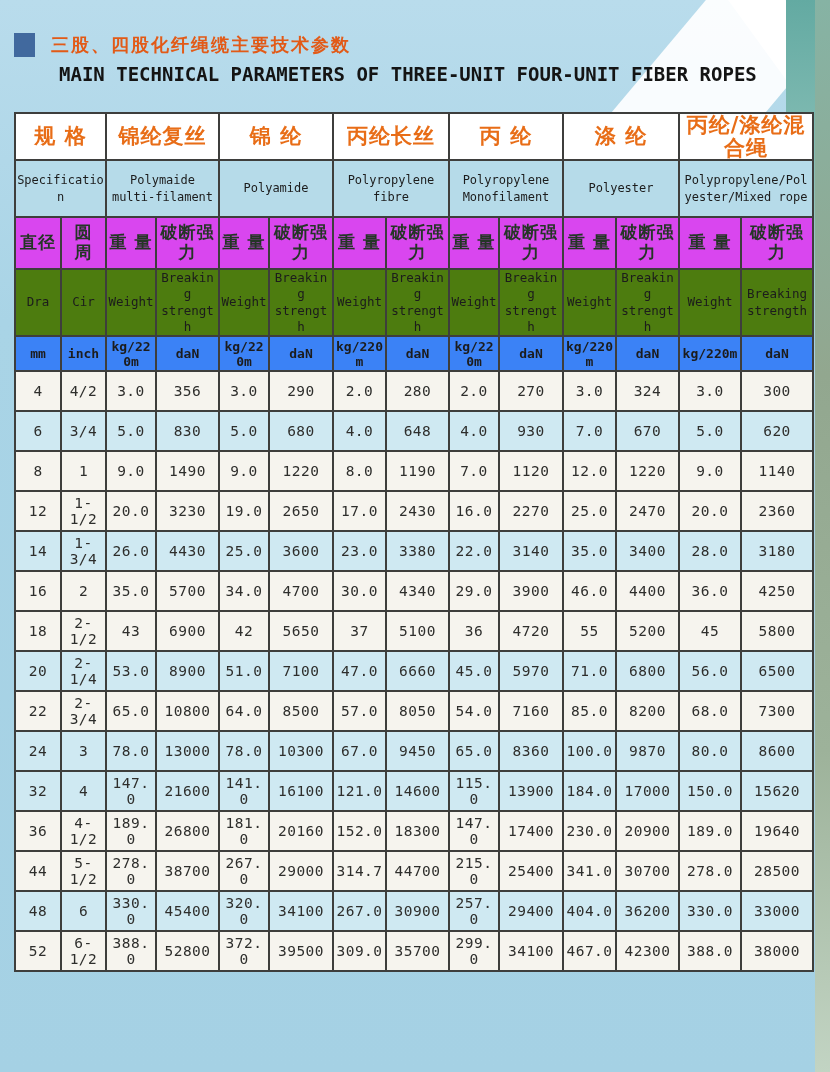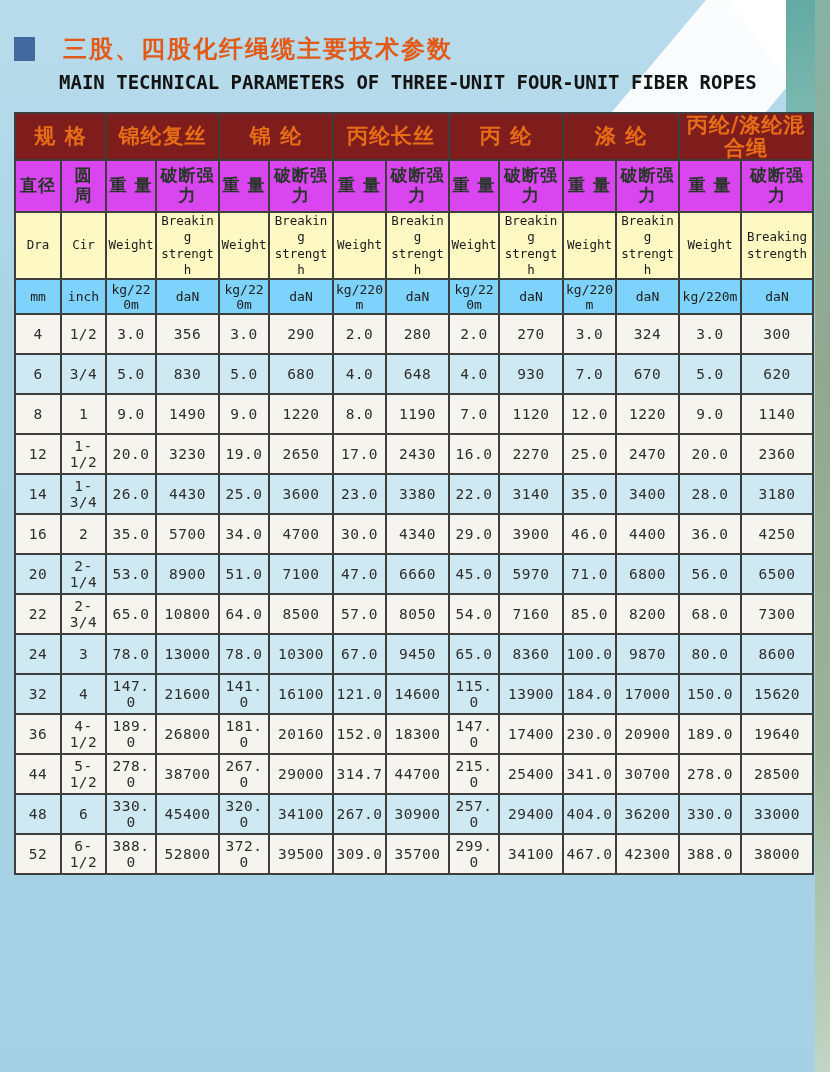--- a/index.html
+++ b/index.html
@@ -14,47 +14,47 @@
   #stripe-b{left:788px;top:-140px;width:46px;height:430px;transform:rotate(-36deg);}
   #corner-teal{position:absolute;right:0;top:0;width:44px;height:370px;z-index:0;
     background:linear-gradient(180deg,#63aaa2 0%,#8fc3ba 55%,rgba(143,195,186,0) 100%);}
   #edge-band{position:absolute;right:0;top:0;width:15px;height:1072px;z-index:2;
     background:linear-gradient(180deg,#86b3a4 0%,#92a78f 35%,#9db29a 70%,#c2d4c3 100%);}
   
   #title-block{position:absolute;left:14px;top:33px;z-index:3;}
   .title-row{display:flex;align-items:center;}
   .bullet{width:21px;height:24px;background:#41699e;flex:0 0 auto;}
   .title-zh{
-    margin-left:28px;font-size:24px;font-weight:bold;color:#e25a17;
+    margin-left:16px;font-size:18px;font-weight:bold;color:#e25a17;
     letter-spacing:2px;font-family:"DejaVu Sans",sans-serif;white-space:nowrap;
   }
   .title-en{
     margin-left:45px;margin-top:6px;font-size:19px;font-weight:bold;color:#141414;
     letter-spacing:0;white-space:nowrap;transform:scaleY(1.05);
   }
   
   #rope-table{
     position:absolute;left:14px;top:112px;z-index:1;
     border-collapse:collapse;table-layout:fixed;width:798px;
     background:#b6dbe9;
   }
   #rope-table th,#rope-table td{
     border:2px solid #3e3e3c;text-align:center;vertical-align:middle;
     padding:0 1px;overflow-wrap:anywhere;
   }
   tr.r1 th{
-    border:3px solid #dc6b2c;background:#7f1d1d;color:#e86d17;
+    border:3px solid #dc6b2c;background:#ffffff;color:#e86d17;
     font-size:21px;font-weight:bold;font-family:"DejaVu Sans",sans-serif;
     letter-spacing:1px;height:45px;line-height:1.05;
   }
   tr.r2 th{background:#b6dbe9;color:#1c1c1c;font-size:12px;font-weight:normal;height:55px;line-height:1.35;}
   tr.r3 th{background:#d946ef;color:#243626;font-size:17px;font-weight:bold;
     font-family:"DejaVu Sans",sans-serif;height:50px;line-height:1.15;letter-spacing:1px;}
-  tr.r4 th{background:#fef9c3;color:#1c1c1c;font-size:12.5px;font-weight:normal;height:44px;line-height:1.3;}
-  tr.r5 th{background:#7dd3fc;color:#1c1c1c;font-size:13px;font-weight:normal;height:33px;}
+  tr.r4 th{background:#4d7c0f;color:#1c1c1c;font-size:12.5px;font-weight:normal;height:44px;line-height:1.3;}
+  tr.r5 th{background:#3b82f6;color:#1c1c1c;font-size:13px;font-weight:bold;height:33px;}
   #rope-table tbody tr{height:40px;}
   #rope-table tbody td{font-size:14.5px;color:#2e2e2c;letter-spacing:0.5px;}
   tr.shade-white td{background:#f6f4ee;}
   tr.shade-blue td{background:#cfe9f2;}
 </style>
 </head>
 <body>
 
 <div class="stripe" id="stripe-a"></div>
 <div class="stripe" id="stripe-b"></div>
@@ -89,20 +89,29 @@
   <thead>
     <tr class="r1">
       <th colspan="2">规 格</th>
       <th colspan="2">锦纶复丝</th>
       <th colspan="2">锦 纶</th>
       <th colspan="2">丙纶长丝</th>
       <th colspan="2">丙 纶</th>
       <th colspan="2">涤 纶</th>
       <th colspan="2">丙纶/涤纶混合绳</th>
     </tr>
+    <tr class="r2">
+      <th colspan="2">Specification</th>
+      <th colspan="2">Polymaide multi-filament</th>
+      <th colspan="2">Polyamide</th>
+      <th colspan="2">Polyropylene fibre</th>
+      <th colspan="2">Polyropylene Monofilament</th>
+      <th colspan="2">Polyester</th>
+      <th colspan="2">Polypropylene/Polyester/Mixed rope</th>
+    </tr>
     <tr class="r3">
       <th>直径</th>
       <th>圆 周</th>
       <th>重 量</th>
       <th>破断强力</th>
       <th>重 量</th>
       <th>破断强力</th>
       <th>重 量</th>
       <th>破断强力</th>
       <th>重 量</th>
@@ -141,21 +150,21 @@
       <th>daN</th>
       <th>kg/220m</th>
       <th>daN</th>
       <th>kg/220m</th>
       <th>daN</th>
     </tr>
   </thead>
   <tbody>
       <tr class="shade-white">
         <td>4</td>
-        <td>1/2</td>
+        <td>4/2</td>
         <td>3.0</td>
         <td>356</td>
         <td>3.0</td>
         <td>290</td>
         <td>2.0</td>
         <td>280</td>
         <td>2.0</td>
         <td>270</td>
         <td>3.0</td>
         <td>324</td>
@@ -235,20 +244,36 @@
         <td>4700</td>
         <td>30.0</td>
         <td>4340</td>
         <td>29.0</td>
         <td>3900</td>
         <td>46.0</td>
         <td>4400</td>
         <td>36.0</td>
         <td>4250</td>
       </tr>
+      <tr class="shade-white">
+        <td>18</td>
+        <td>2-1/2</td>
+        <td>43</td>
+        <td>6900</td>
+        <td>42</td>
+        <td>5650</td>
+        <td>37</td>
+        <td>5100</td>
+        <td>36</td>
+        <td>4720</td>
+        <td>55</td>
+        <td>5200</td>
+        <td>45</td>
+        <td>5800</td>
+      </tr>
       <tr class="shade-blue">
         <td>20</td>
         <td>2-1/4</td>
         <td>53.0</td>
         <td>8900</td>
         <td>51.0</td>
         <td>7100</td>
         <td>47.0</td>
         <td>6660</td>
         <td>45.0</td>

